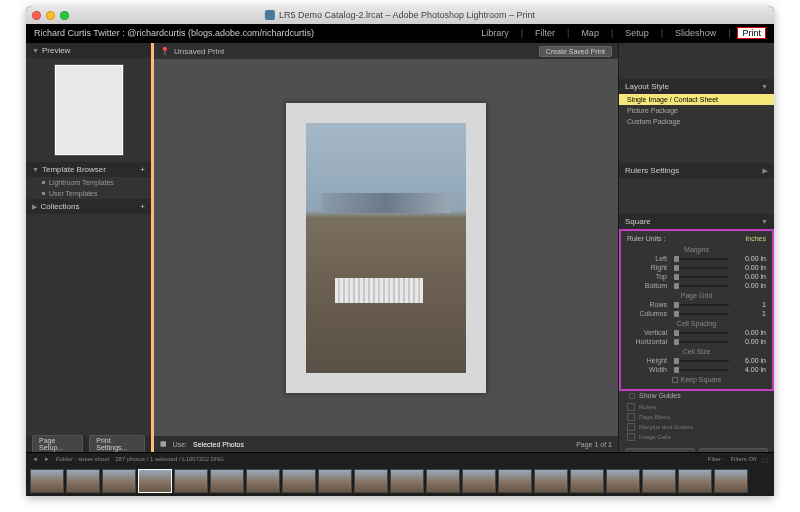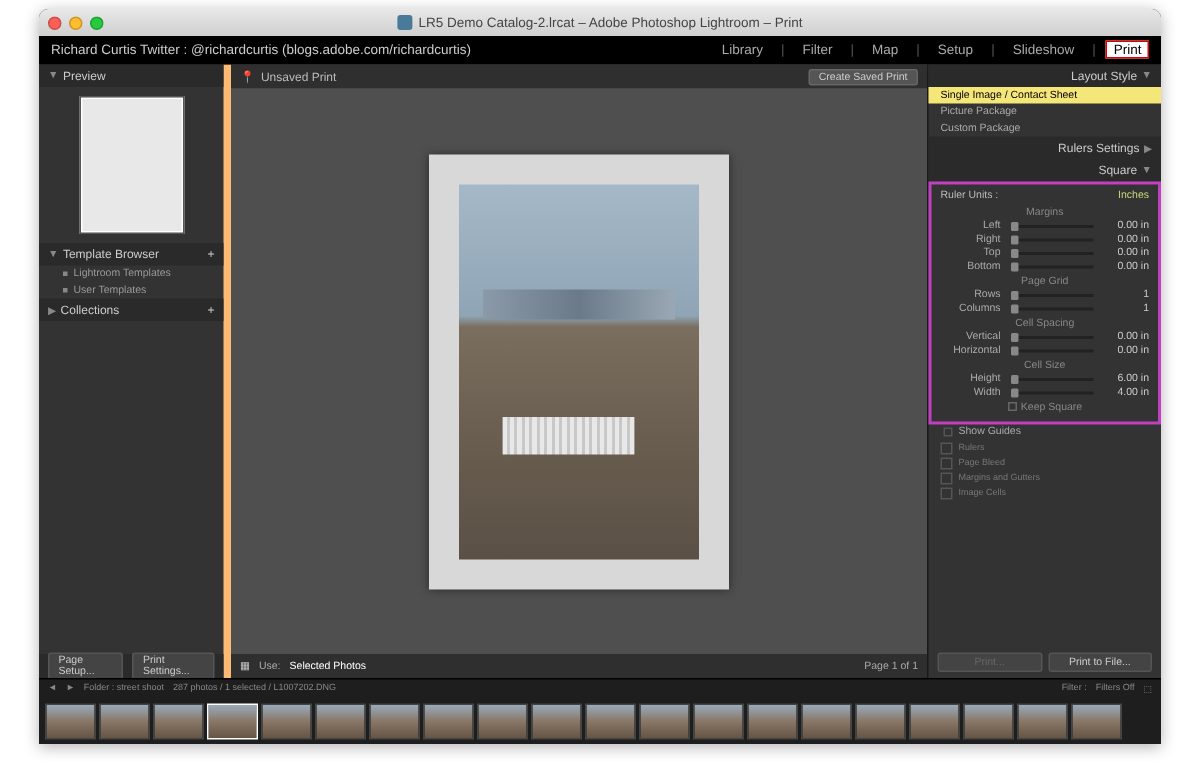--- a/index.html
+++ b/index.html
@@ -12,25 +12,25 @@
 .titlebar .title { position:absolute; left:50%; transform:translateX(-50%); font-size:9px; color:#444; display:flex; align-items:center; gap:4px; }
 .titlebar .lr-ico { width:10px; height:10px; background:#4a7a9a; border-radius:2px; }
 .idbar { height:18px; background:#000; display:flex; align-items:center; padding:0 8px; color:#ccc; font-size:9px; }
 .idbar .spacer{flex:1}
 .modules { display:flex; gap:2px; font-size:9px; color:#aaa;align-items:flex-end; }
 .modules span { padding:1px 5px; cursor:pointer; }
 .modules .sep { color:#555; }
 .modules .active { background:#fff; color:#000; border:1px solid #d00; padding:0 4px; }
 .body { flex:1; display:flex; background:#393939; border-top:1px solid #000; overflow:hidden; }
 .panel { background:#333; color:#bbb; font-size:8px; display:flex; flex-direction:column; }
-.panel.left { width:128px; border-right:5px solid #fdba74; }
+.panel.left { width:128px; border-right:3px solid #fdba74; }
 .panel.right { width:156px; border-left:1px solid #1a1a1a; }
 .phead { background:#2a2a2a; padding:3px 6px; display:flex; align-items:center; font-size:8px; color:#ccc; }
 .phead .tri { font-size:7px; margin-right:3px; color:#888; }
-.phead.rt { justify-content:flex-end; }
+.phead.rt { justify-content:space-between;margin-top:36px; }
 .phead.rt .tri{ margin:0 0 0 3px; }
 .preview-box { margin:6px auto; width:70px; height:92px; background:#e8e8e8; border:1px solid #555; box-shadow:inset 0 0 0 1px #fff; }
 .subitem { padding:2px 16px; font-size:7px; color:#999; display:flex; align-items:center; }
 .subitem .b{ width:3px;height:3px;background:#888;margin-right:4px;}
 .center { flex:1; display:flex; flex-direction:column; background:#4f4f4f; }
 .ctop { height:16px; background:#2f2f2f; display:flex; align-items:center; padding:0 6px; font-size:8px; color:#bbb; }
 .ctop .csp{flex:1}
 .savebtn { background:#555; padding:1px 6px; font-size:7px; border:1px solid #666; border-radius:2px; color:#ccc; }
 .canvas { flex:1; background:#4f4f4f; display:flex; align-items:center; justify-content:center; position:relative; }
 .page { width:200px; height:290px; background:#d8d8d8; position:relative; box-shadow:0 0 6px rgba(0,0,0,.5); }

